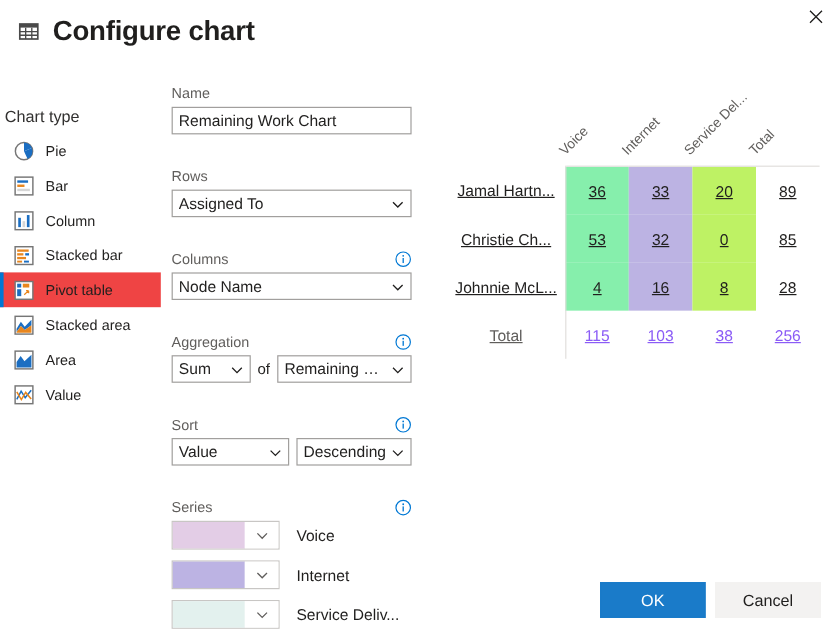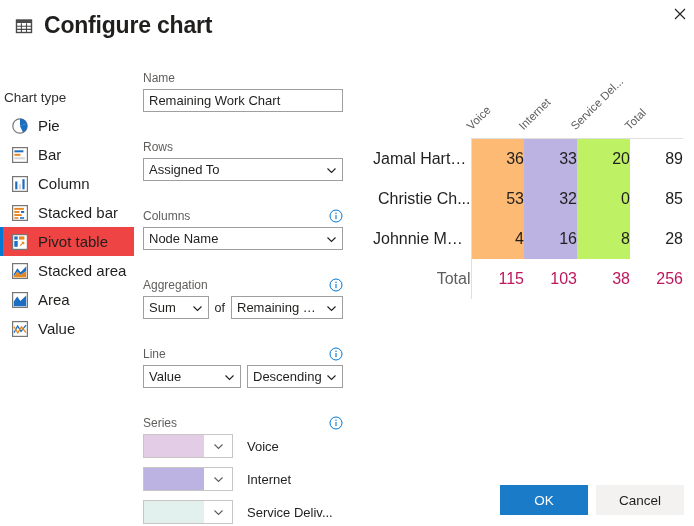--- a/index.html
+++ b/index.html
@@ -84,21 +84,21 @@
     background: #ef4444;
     border-left: 3px solid #0078d4;
   }
   .ct-icon {
     width: 18px;
     height: 18px;
     flex: 0 0 18px;
     display: block;
   }
   .ct-text {
-    font-size: 15px;
+    font-size: 12px;
     color: #201f1e;
     white-space: nowrap;
   }
 
   
   .form-col {
     position: absolute;
     left: 143px;
     top: 70px;
     width: 200px;
@@ -229,41 +229,42 @@
     transform: rotate(-45deg);
     transform-origin: left bottom;
   }
   table.pivot {
     border-collapse: collapse;
     width: 310px;
     table-layout: fixed;
   }
   table.pivot td {
     height: 40px;
-    font-size: 16px;
-    text-align: right;
+    font-size: 13px;
+    text-align: center;
     color: #201f1e;
     padding: 0;
+    text-decoration: underline;
   }
   td.rowlabel {
     width: 98px;
     text-align: right;
     padding-right: 11px;
     color: #605e5c;
     font-size: 12.5px;
     white-space: nowrap;
     overflow: hidden;
     text-overflow: ellipsis;
     box-sizing: border-box;
   }
-  td.c0 { background: #fdba74; }
+  td.c0 { background: #86efac; }
   td.c1 { background: #bcb3e3; }
   td.c2 { background: #bef264; }
   td.c3 { background: #ffffff; }
-  tr.totalrow td { background: #ffffff; color: #be185d; }
+  tr.totalrow td { background: #ffffff; color: #8b5cf6; }
   tr.totalrow td.rowlabel { color: #605e5c; }
   table.pivot tr.datarow:first-child td:not(.rowlabel) {
     border-top: 1px solid #e1dfdd;
   }
   table.pivot td.rowlabel { border-right: 1px solid #e1dfdd; }
 
   
   .footer {
     position: absolute;
     left: 500px;
@@ -484,21 +485,21 @@
           <svg width="11" height="11" viewBox="0 0 11 11">
               <path d="M1.5 3.5 L5.5 7.5 L9.5 3.5" stroke="#201f1e" stroke-width="1.1" fill="none"></path>
             </svg>
         </span>
       </div>
     </div>
   </div>
 
   <div class="field-group">
     <div class="field-label">
-      <span class="lbl">Line</span>
+      <span class="lbl">Sort</span>
       <span class="info-icon">
         <svg width="14" height="14" viewBox="0 0 14 14">
           <circle cx="7" cy="7" r="6" fill="none" stroke="#0078d4" stroke-width="1"></circle>
           <circle cx="7" cy="4.2" r="0.75" fill="#0078d4"></circle>
           <rect x="6.45" y="6" width="1.1" height="4.2" fill="#0078d4"></rect>
         </svg>
       </span>
     </div>
     <div class="row-flex">
       <div class="sel sel-sortfield">

